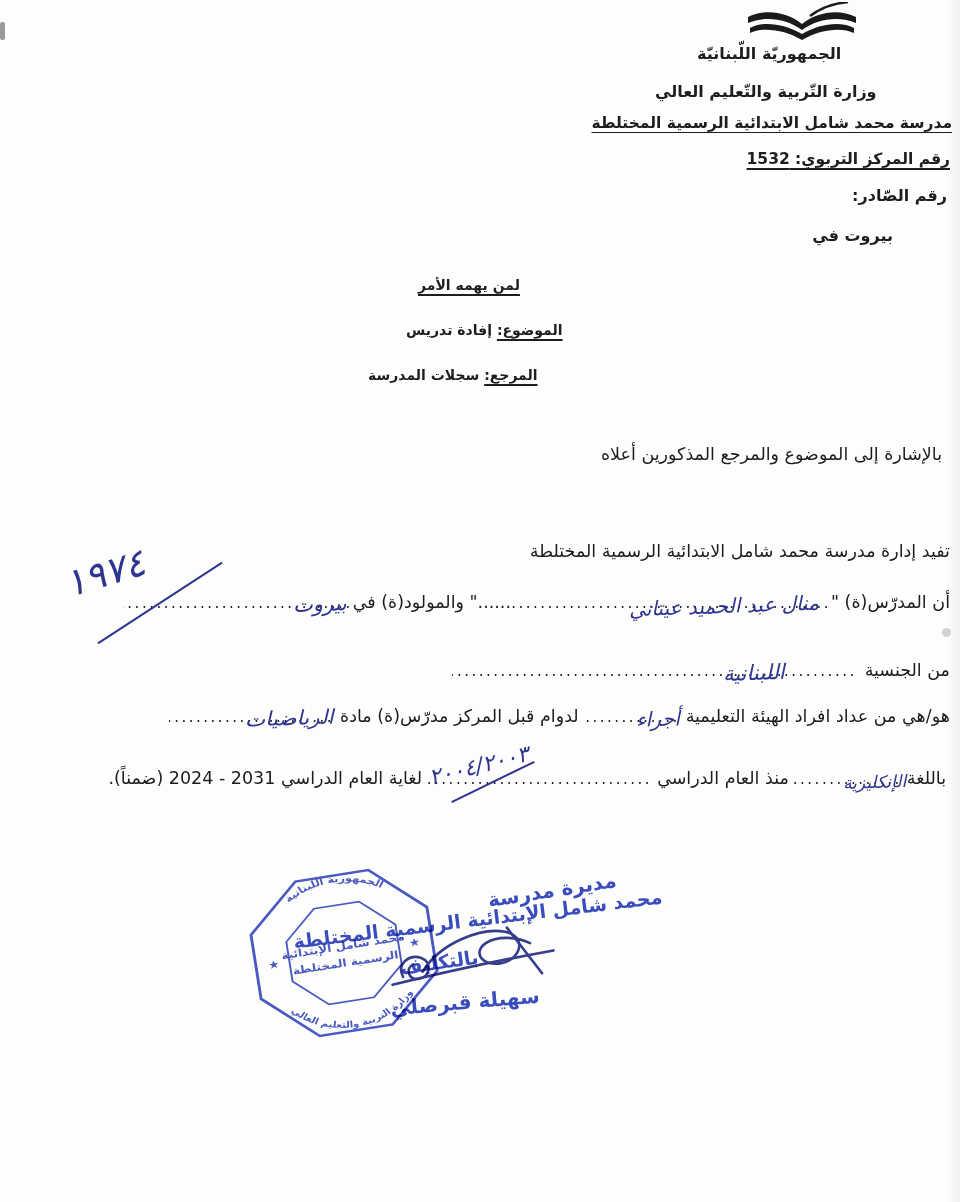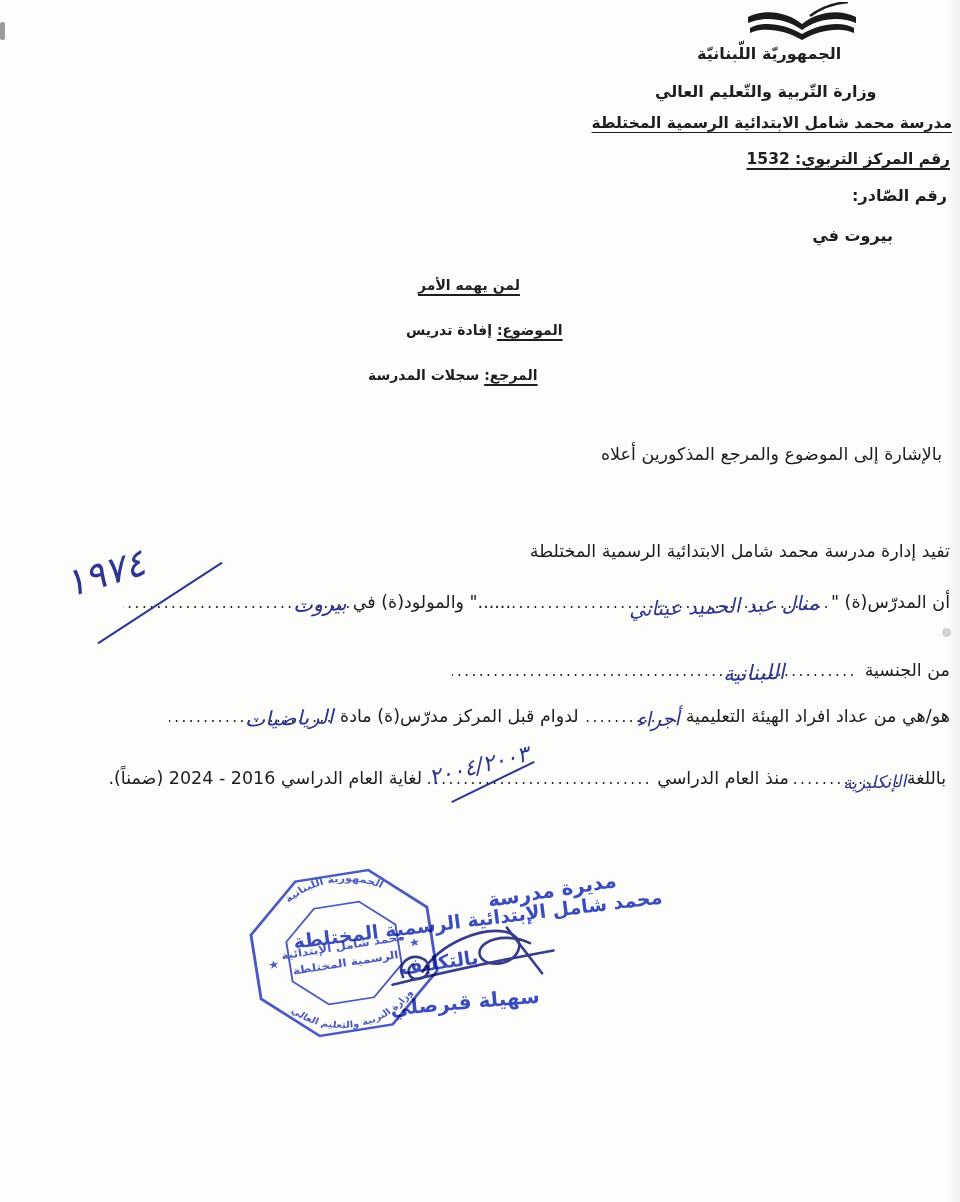--- a/index.html
+++ b/index.html
@@ -126,21 +126,21 @@
       <span class="dots">..................</span>
       <span class="hand" style="right:-4px; bottom:-4px; font-size:17px; letter-spacing:1px;">الإنكليزية</span>
     </span>
     <span style="width:5px;"></span>
     <span>منذ العام الدراسي</span>
     <span style="width:5px;"></span>
     <span class="blank" style="width:225px;">
       <span class="dots">........................................</span>
     </span>
     <span style="width:5px;"></span>
-    <span>لغاية العام الدراسي 2016 - 2024 (ضمناً).</span>
+    <span>لغاية العام الدراسي 2031 - 2024 (ضمناً).</span>
   </div>
   <div class="year-small">٢٠٠٤/٢٠٠٣</div>
   <div class="year-small-slash"></div>
 
   <div class="stamp-line" style="left:487px; top:878px; font-size:20px; transform:rotate(-9deg);">مديرة مدرسة</div>
   <div class="stamp-line" style="left:292px; top:908px; font-size:19px; transform:rotate(-7deg);">محمد شامل الإبتدائية الرسمية المختلطة</div>
   <div class="stamp-line" style="left:400px; top:951px; font-size:19px; transform:rotate(-8deg);">بالتكليف</div>
   <div class="stamp-line" style="left:390px; top:990px; font-size:20px; transform:rotate(-5deg);">سهيلة قبرصلي</div>
 
   <svg class="sig-svg" viewBox="0 0 172 84">

